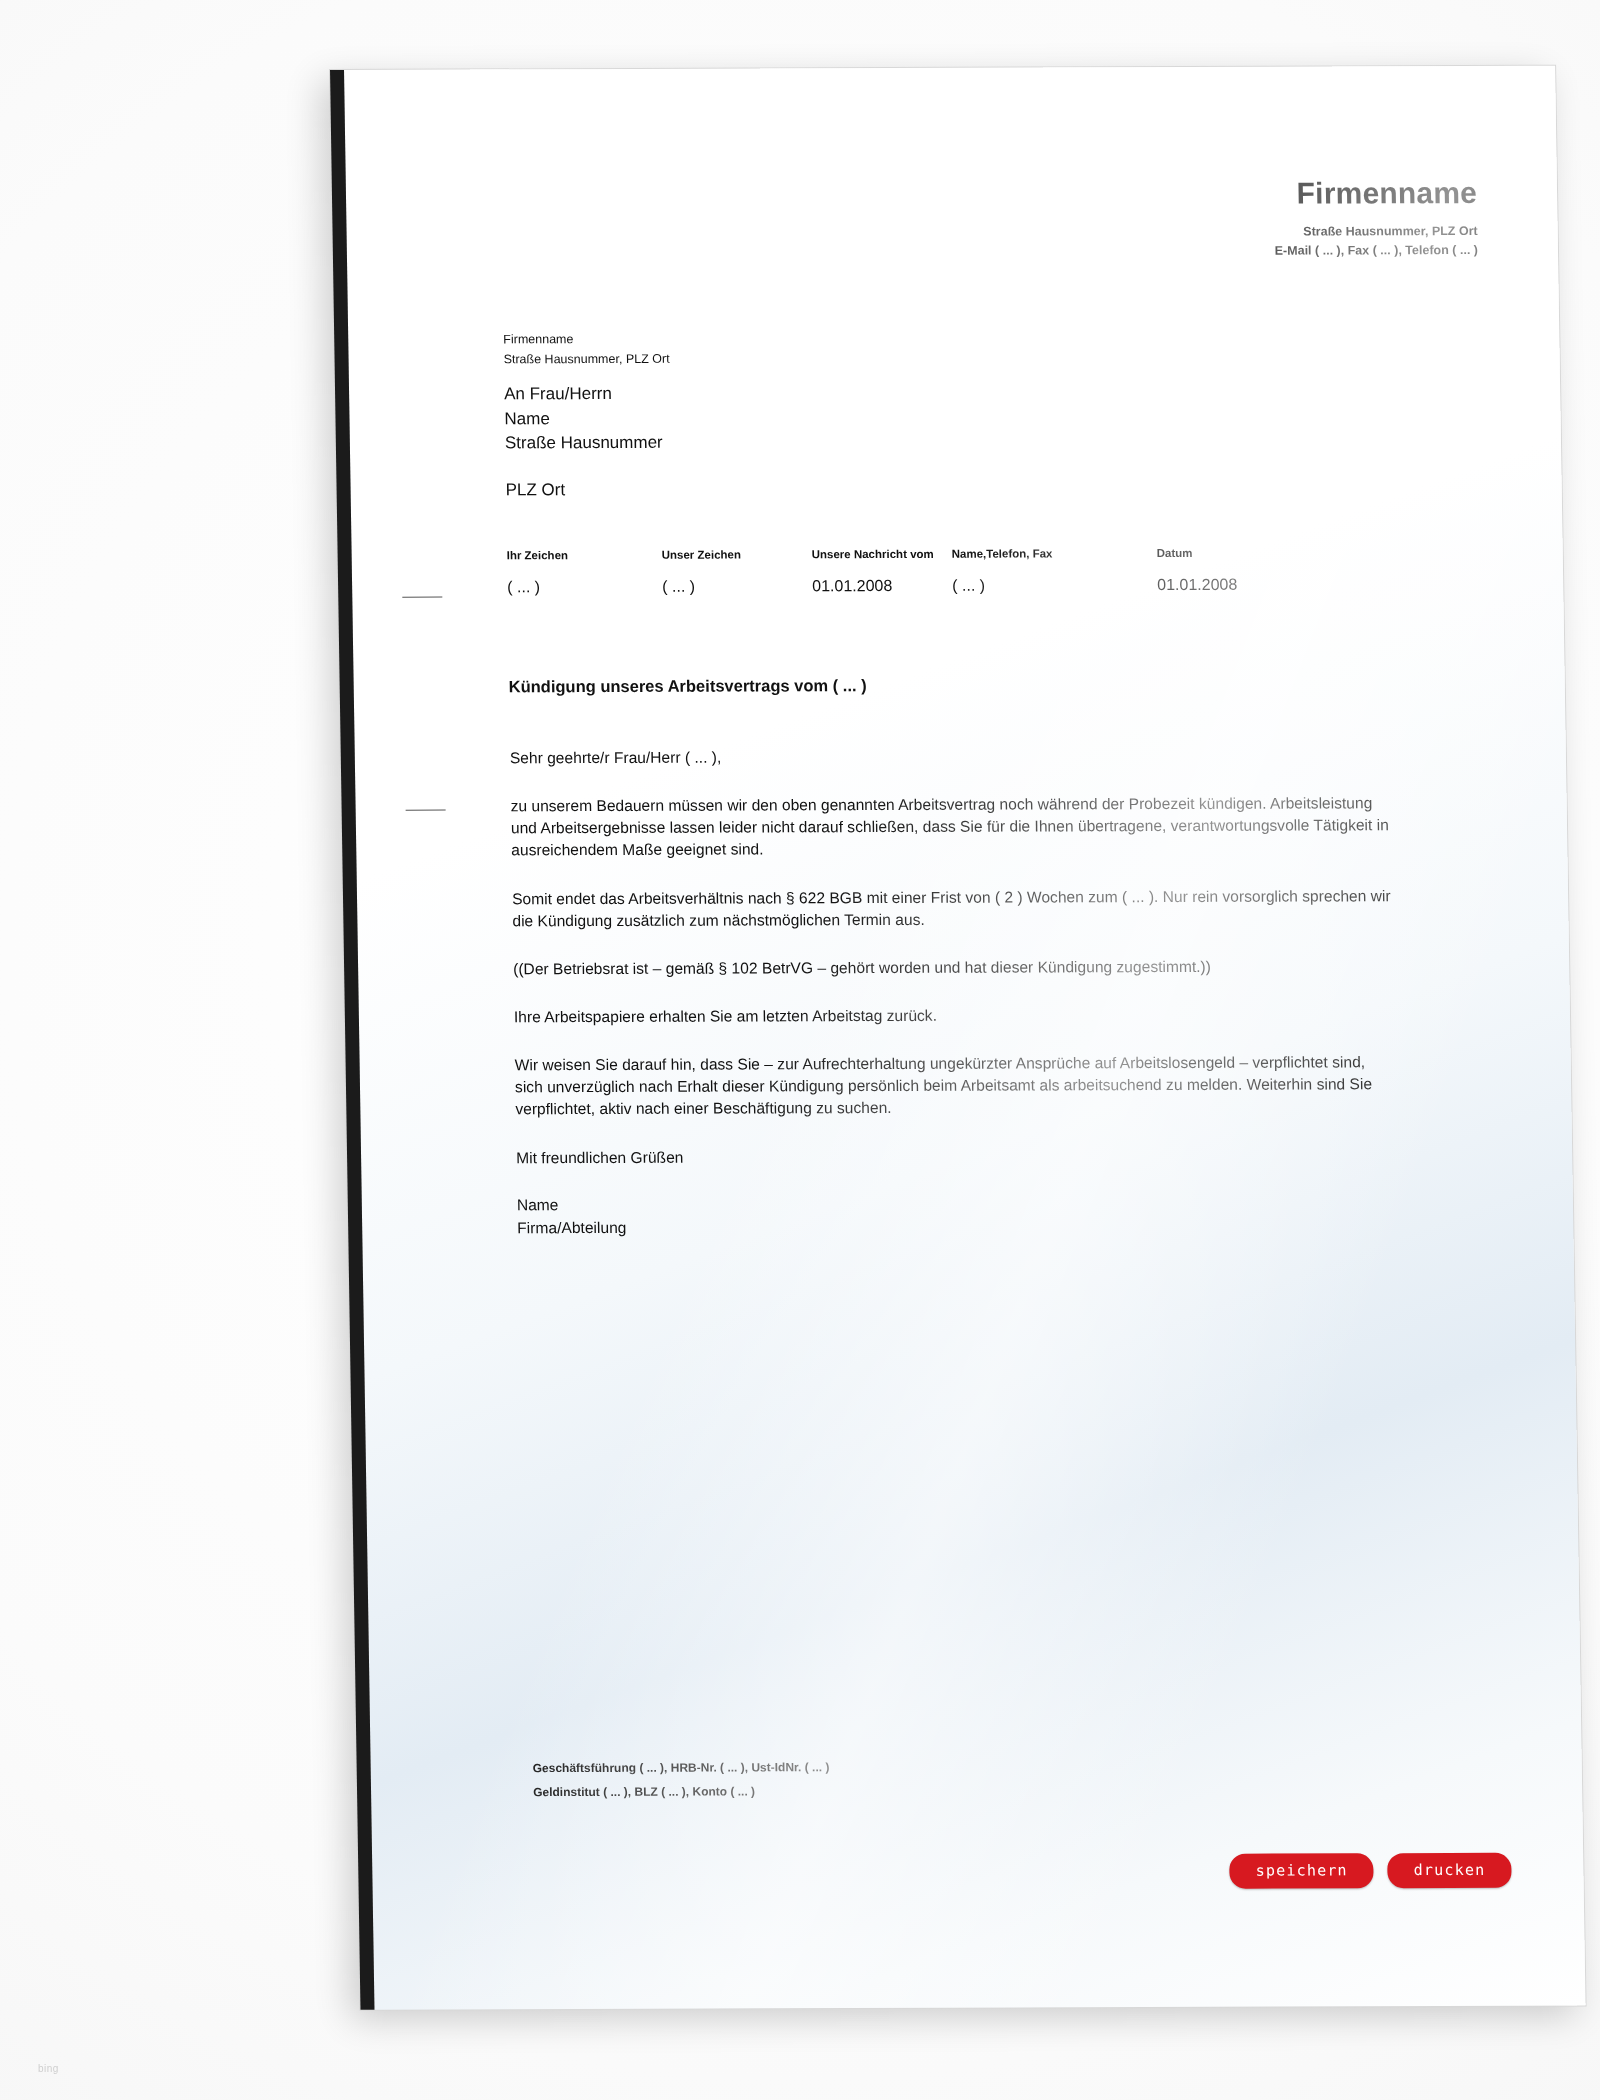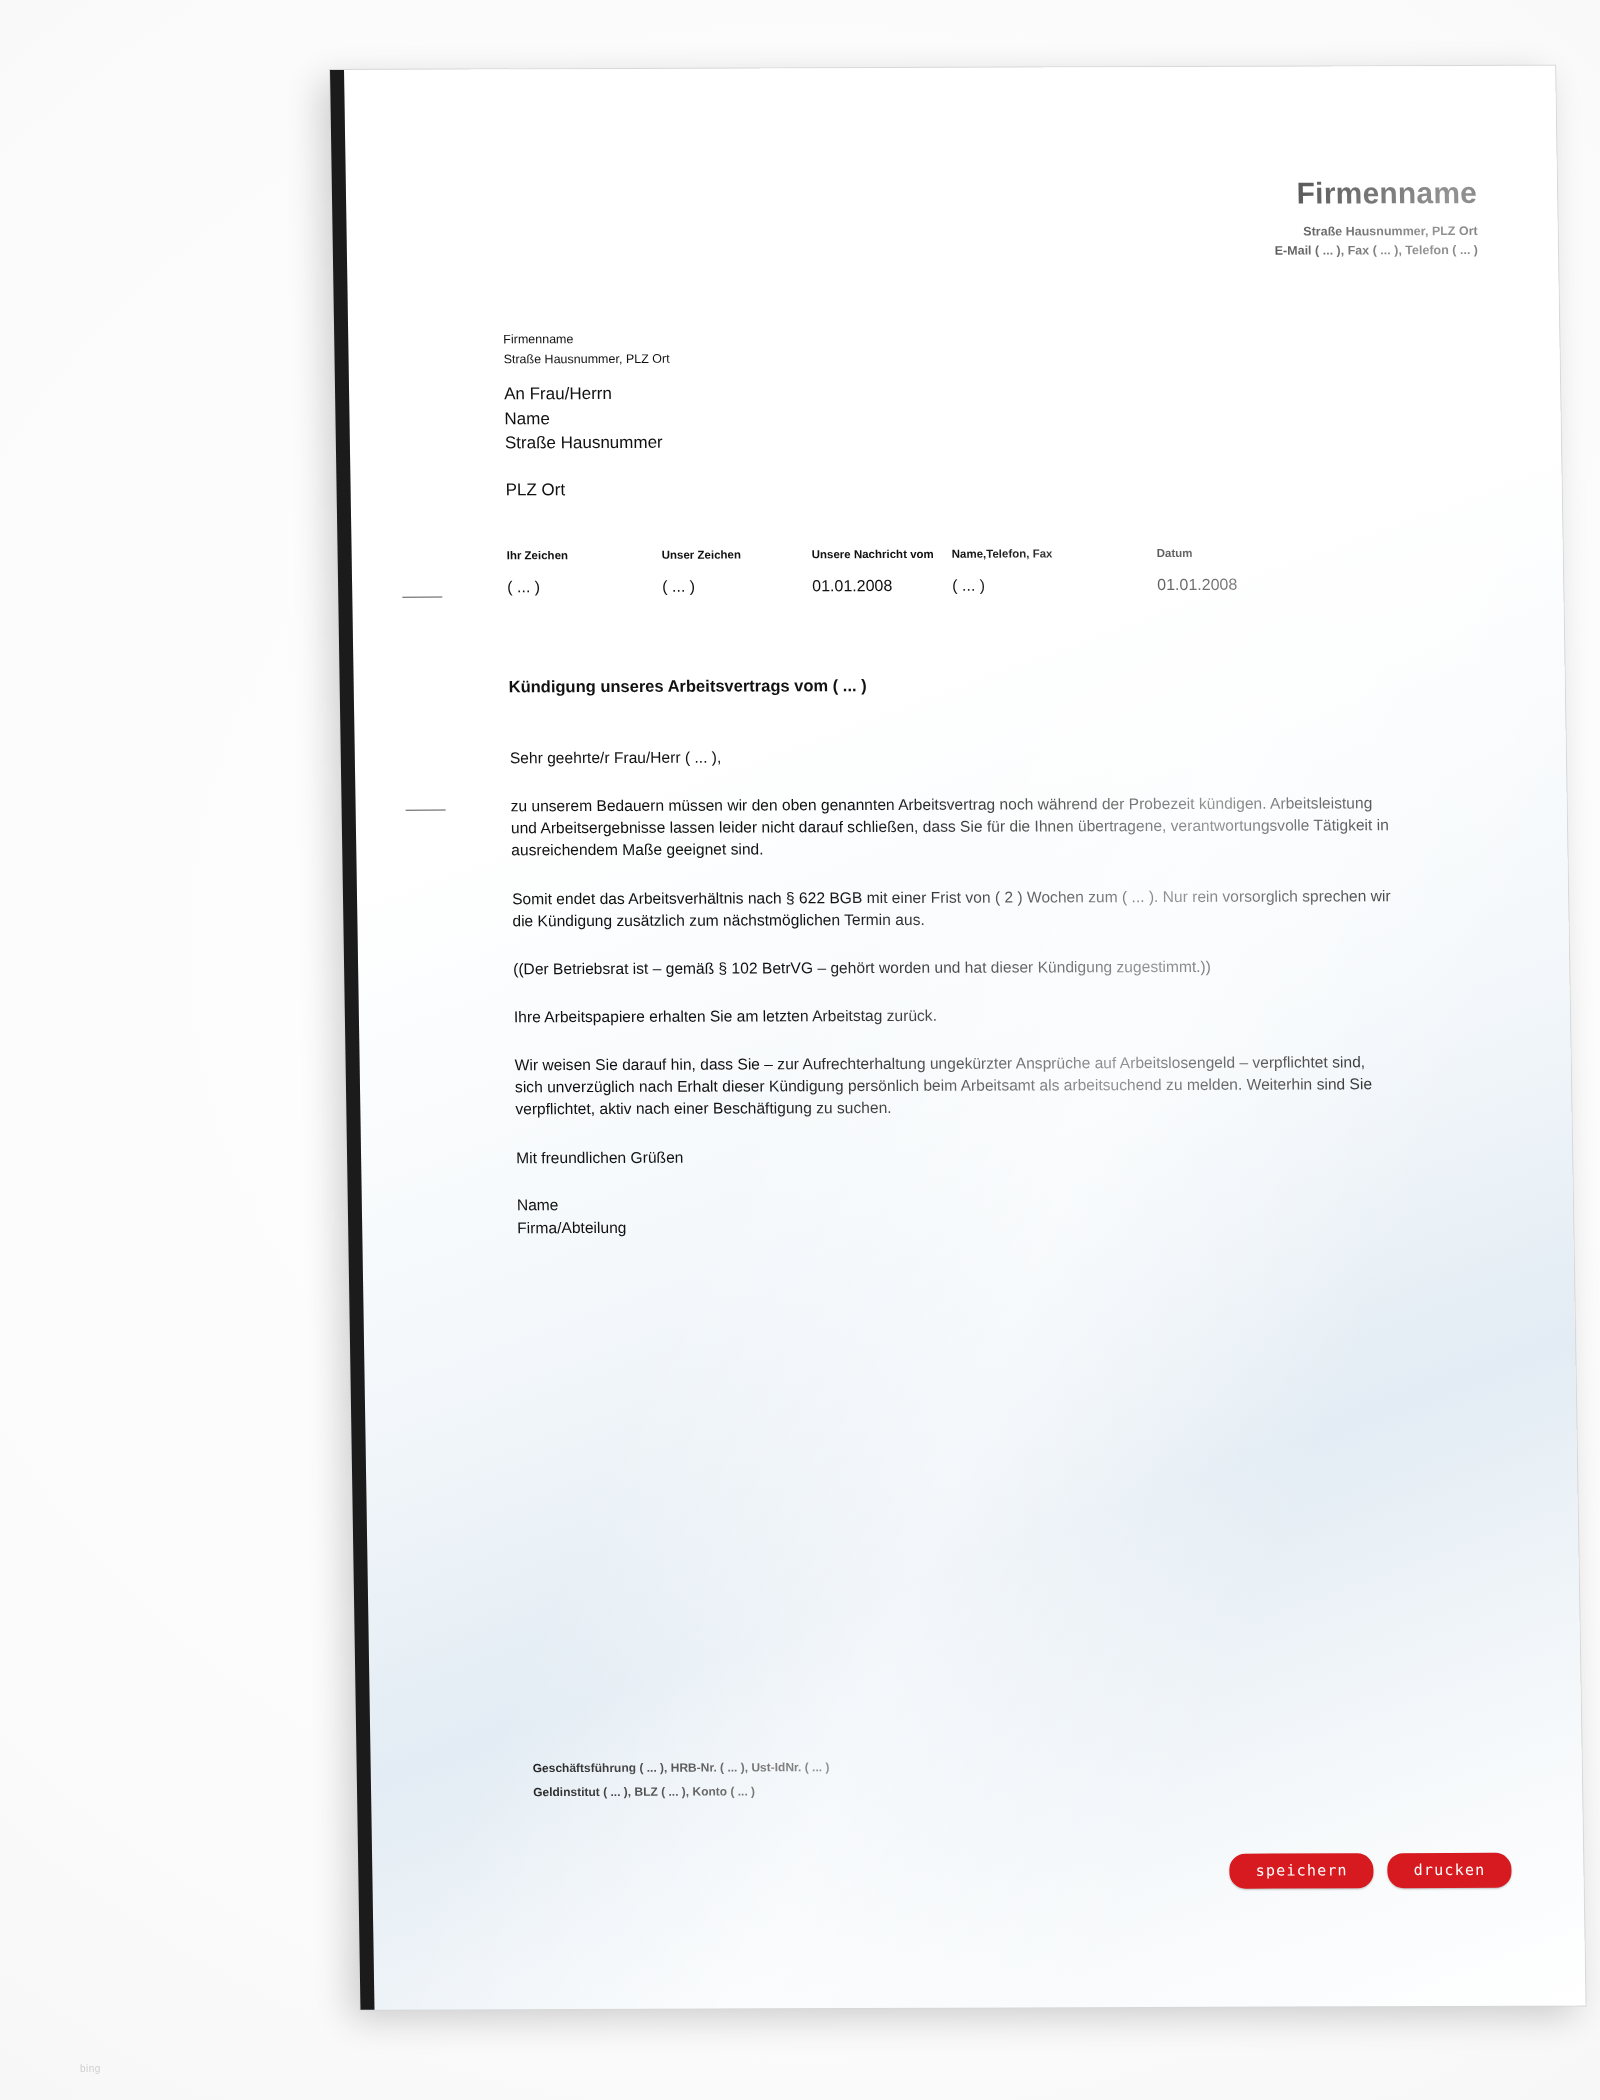--- a/index.html
+++ b/index.html
@@ -220,21 +220,20 @@
   }
 
   
   .corner-mark {
     position: absolute;
     left: 38px;
     bottom: 26px;
     font-size: 10px;
     color: #cfcfcf;
     letter-spacing: 0.5px;
-    margin-left: 42px;
   }
 </style>
 </head>
 <body>
 
 <div id="canvas">
 
   <div id="page-wrap">
     <div id="page-shadow"></div>
 

